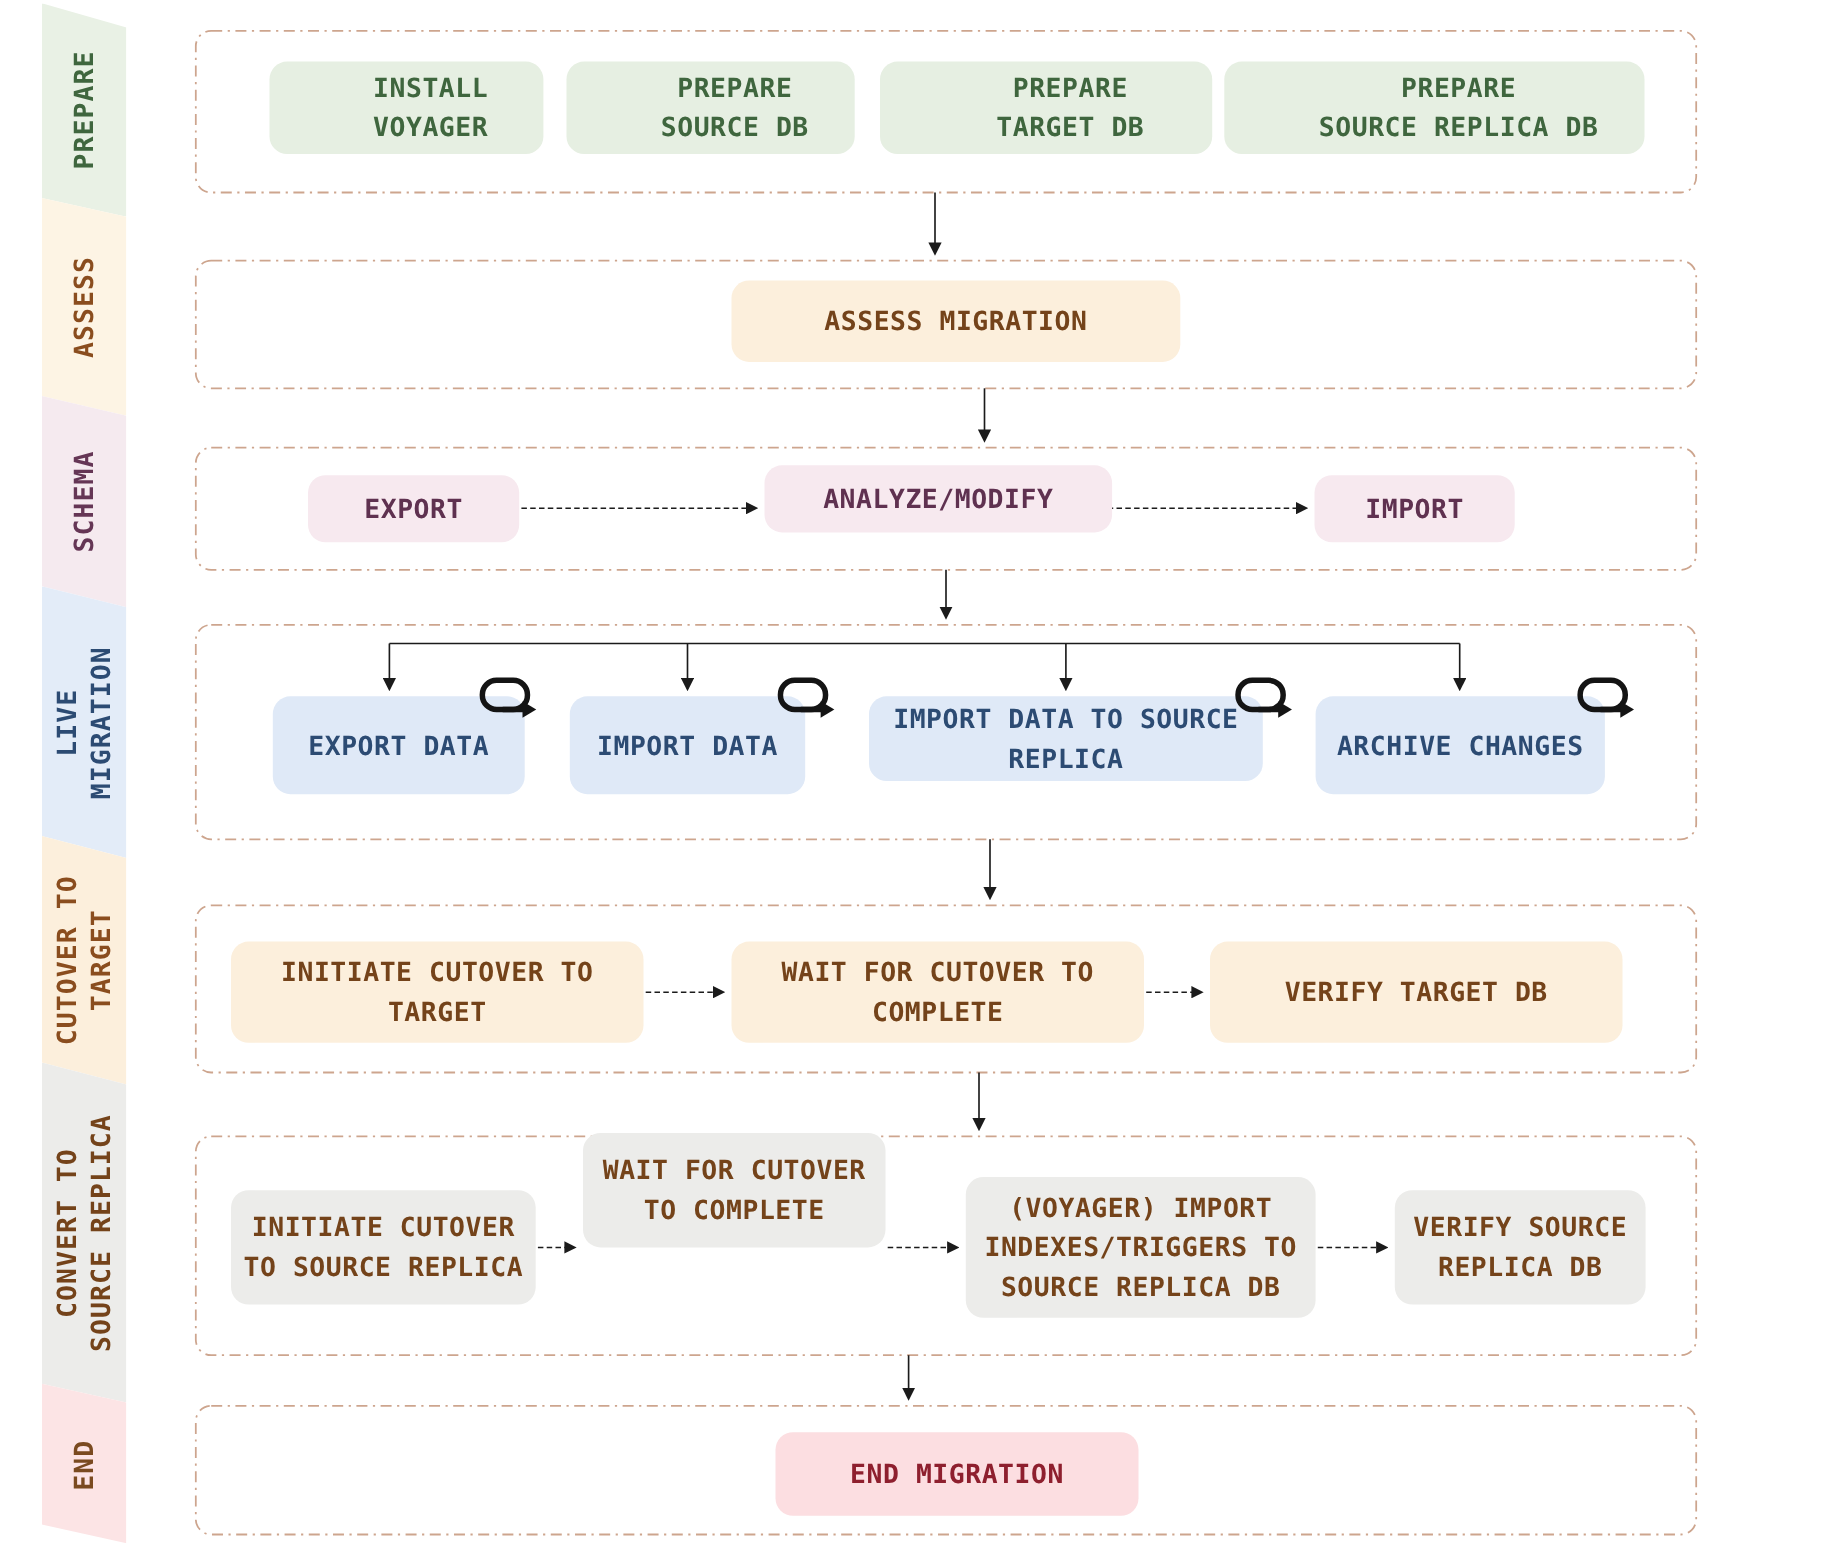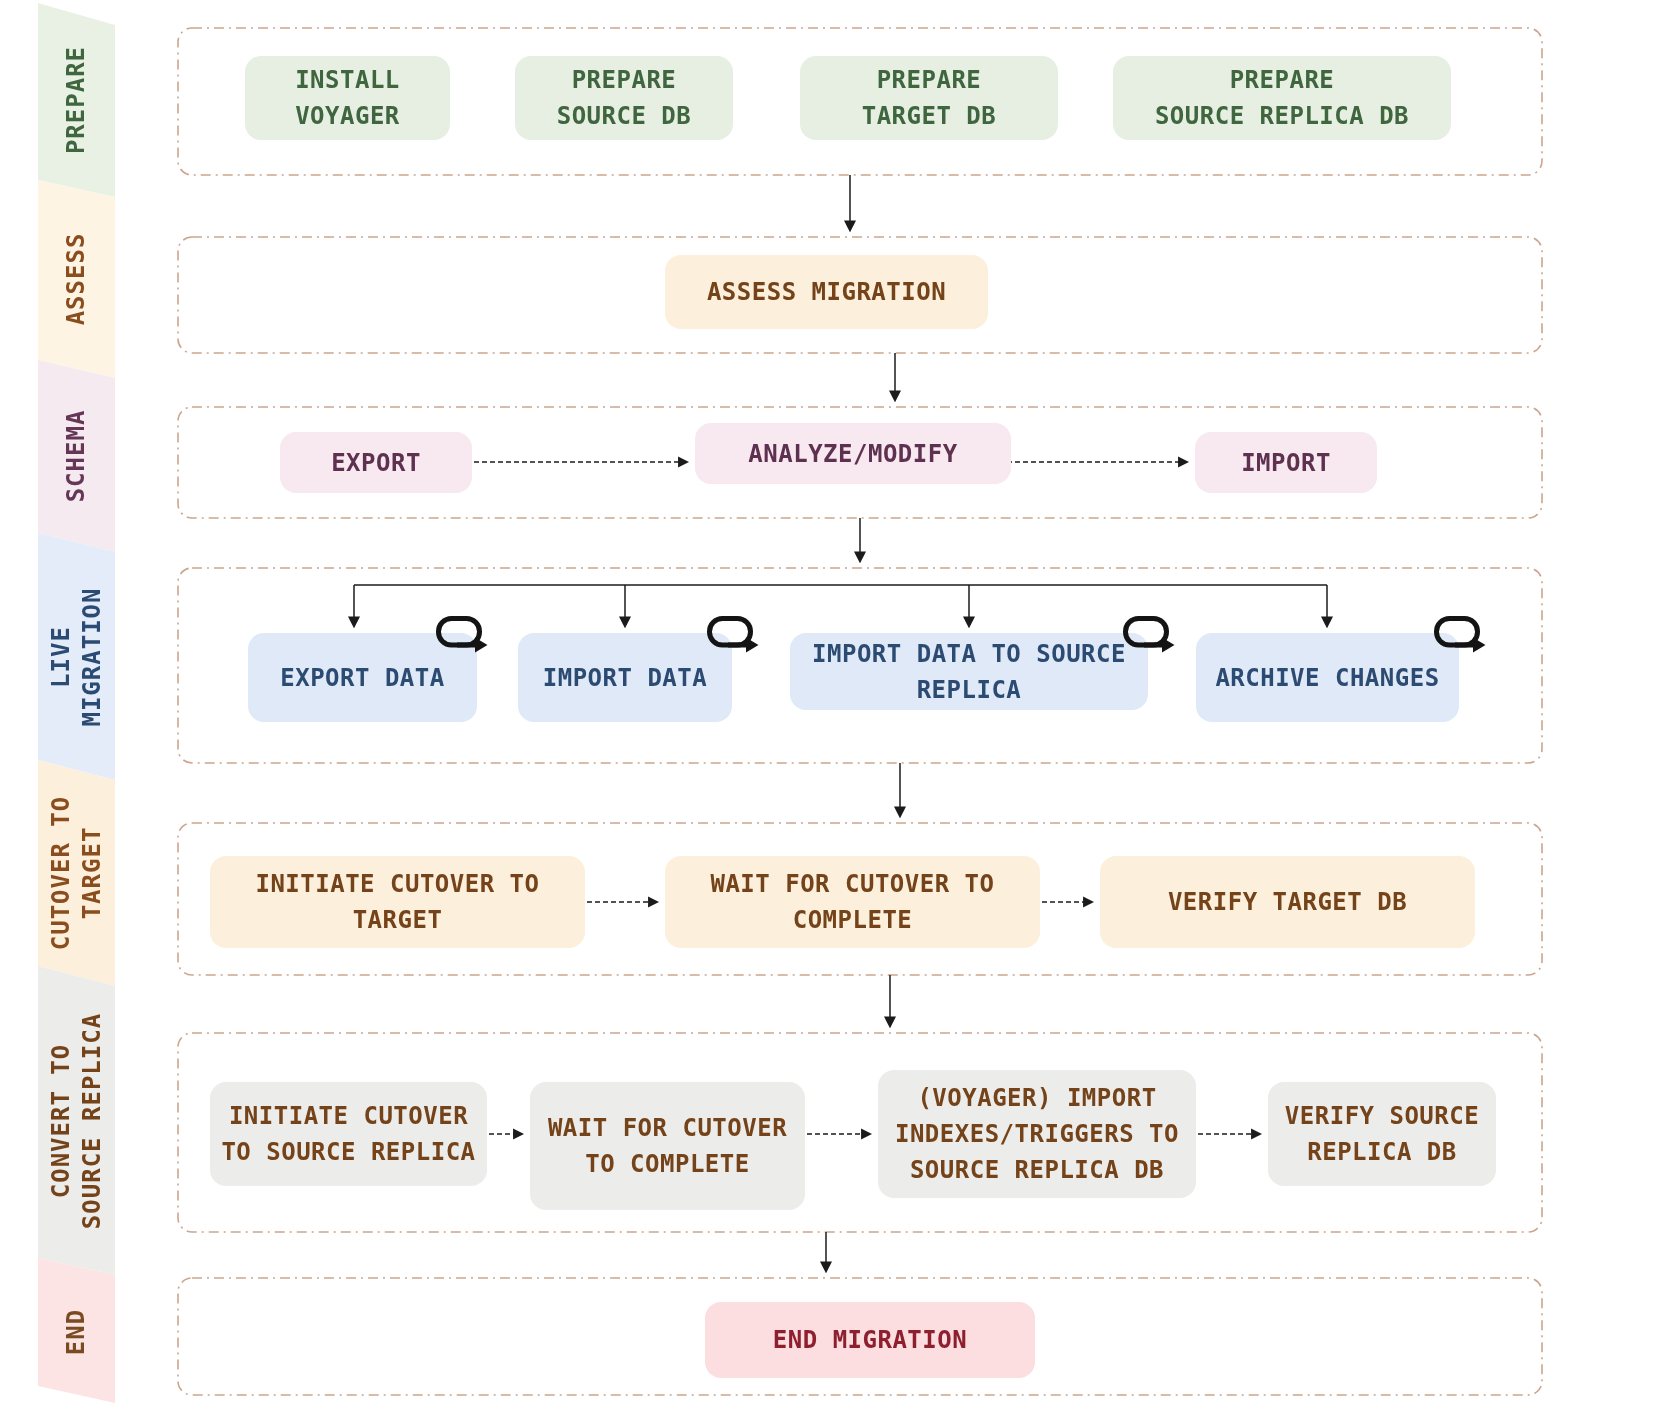--- a/index.html
+++ b/index.html
@@ -45,21 +45,21 @@
     clip-path:polygon(0 0,100% 20px,100% 309px,0 292px); color:var(--convert-text);}
   .s-end{top:1258px;height:147px;background:var(--end-band-bg);
     clip-path:polygon(0 0,100% 17px,100% 145px,0 128px); color:var(--end-band-text);}
   
   .box{
     position:absolute; border-radius:16px;
     display:flex; align-items:center; justify-content:center;
     text-align:center; font-weight:bold; font-size:24px; line-height:1.5;
     letter-spacing:.5px; white-space:pre-line;
   }
-  .c-green{background:var(--green-box-bg); color:var(--prepare-text);}
+  .c-green{background:var(--green-box-bg); color:var(--prepare-text);padding-left:44px;}
   .c-cream{background:var(--cream-box-bg); color:var(--cutover-text);}
   .c-pink{background:var(--pink-box-bg); color:#5f3150;}
   .c-blue{background:var(--blue-box-bg); color:var(--live-text);}
   .c-gray{background:var(--gray-box-bg); color:var(--convert-text);}
   .c-red{background:var(--end-box-bg); color:var(--end-box-text);}
   .loop{position:absolute;}
 </style>
 </head>
 <body>
 
@@ -157,21 +157,21 @@
   <div class="box c-green" style="left:515px;top:56px;width:218px;height:84px">
     <span>PREPARE
 SOURCE DB</span></div>
   <div class="box c-green" style="left:800px;top:56px;width:258px;height:84px">
     <span>PREPARE
 TARGET DB</span></div>
   <div class="box c-green" style="left:1113px;top:56px;width:338px;height:84px">
     <span>PREPARE
 SOURCE REPLICA DB</span></div>
 
-  <div class="box c-cream" style="left:665px;top:255px;width:323px;height:74px">
+  <div class="box c-cream" style="left:665px;top:255px;width:408px;height:74px">
     <span>ASSESS MIGRATION</span></div>
 
   <div class="box c-pink" style="left:280px;top:432px;width:192px;height:61px">
     <span>EXPORT</span></div>
   <div class="box c-pink" style="left:695px;top:423px;width:316px;height:61px">
     <span>ANALYZE/MODIFY</span></div>
   <div class="box c-pink" style="left:1195px;top:432px;width:182px;height:61px">
     <span>IMPORT</span></div>
 
   <div class="box c-blue" style="left:248px;top:633px;width:229px;height:89px">
@@ -210,21 +210,21 @@
 TARGET</span></div>
   <div class="box c-cream" style="left:665px;top:856px;width:375px;height:92px">
     <span>WAIT FOR CUTOVER TO
 COMPLETE</span></div>
   <div class="box c-gray" style="left:210px;top:1082px;width:277px;height:104px">
     <span>INITIATE CUTOVER
 TO SOURCE REPLICA</span></div>
 
   <div class="box c-cream" style="left:1100px;top:856px;width:375px;height:92px">
     <span>VERIFY TARGET DB</span></div>
-  <div class="box c-gray" style="left:530px;top:1082px;width:275px;height:128px">
+  <div class="box c-gray" style="left:530px;top:1030px;width:275px;height:104px">
     <span>WAIT FOR CUTOVER
 TO COMPLETE</span></div>
   <div class="box c-gray" style="left:878px;top:1070px;width:318px;height:128px">
     <span>(VOYAGER) IMPORT
 INDEXES/TRIGGERS TO
 SOURCE REPLICA DB</span></div>
   <div class="box c-gray" style="left:1268px;top:1082px;width:228px;height:104px">
     <span>VERIFY SOURCE
 REPLICA DB</span></div>
 

